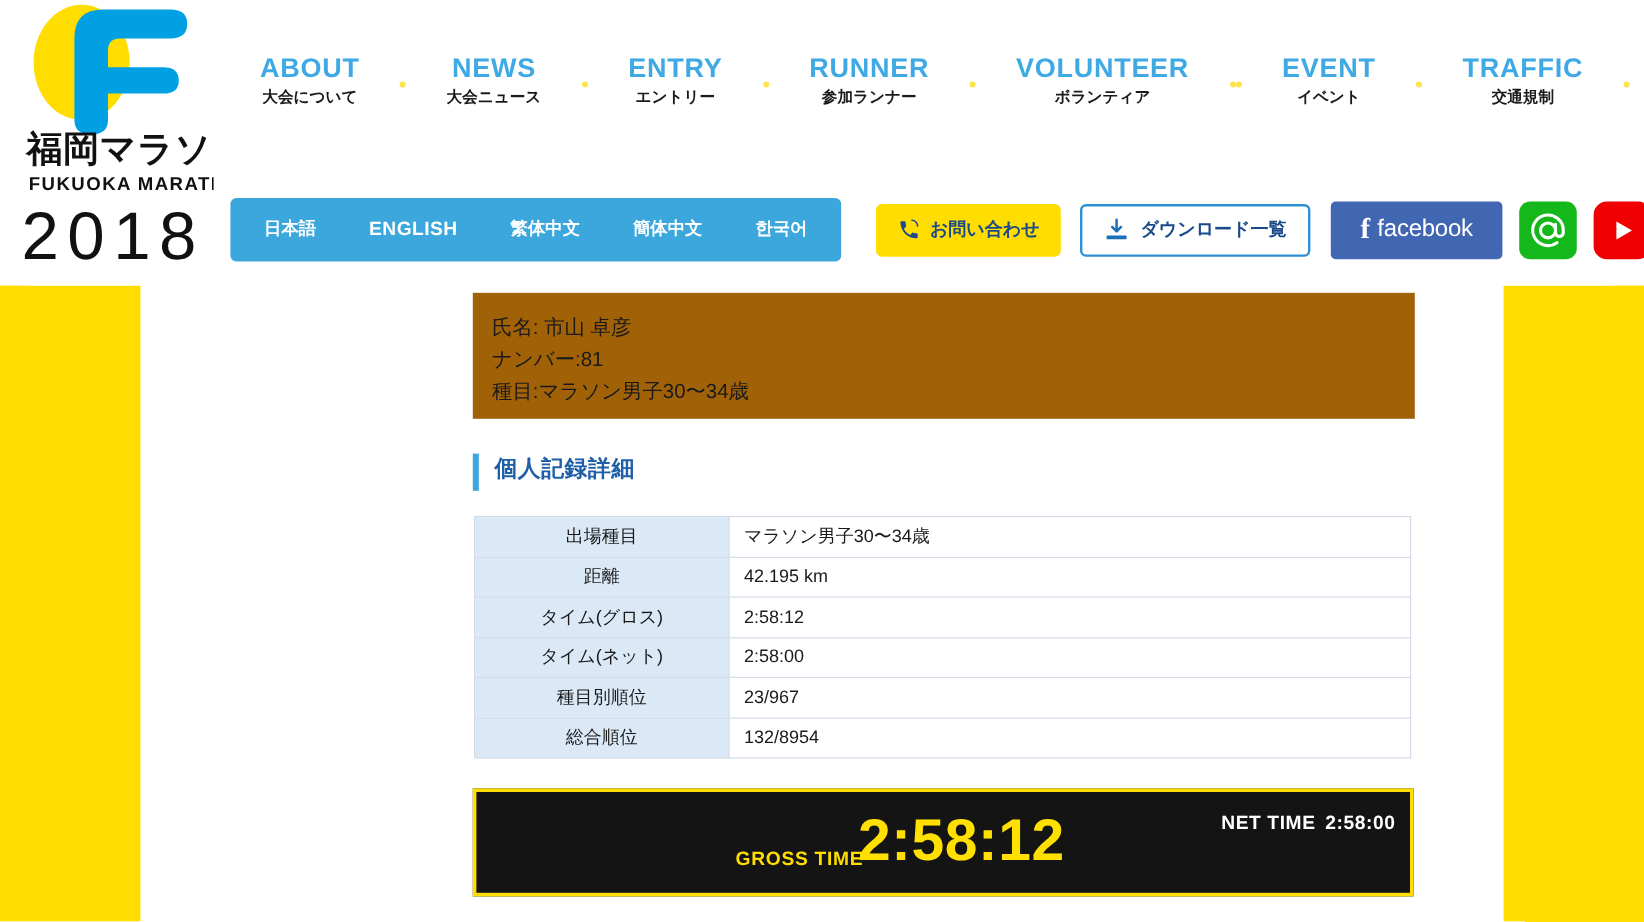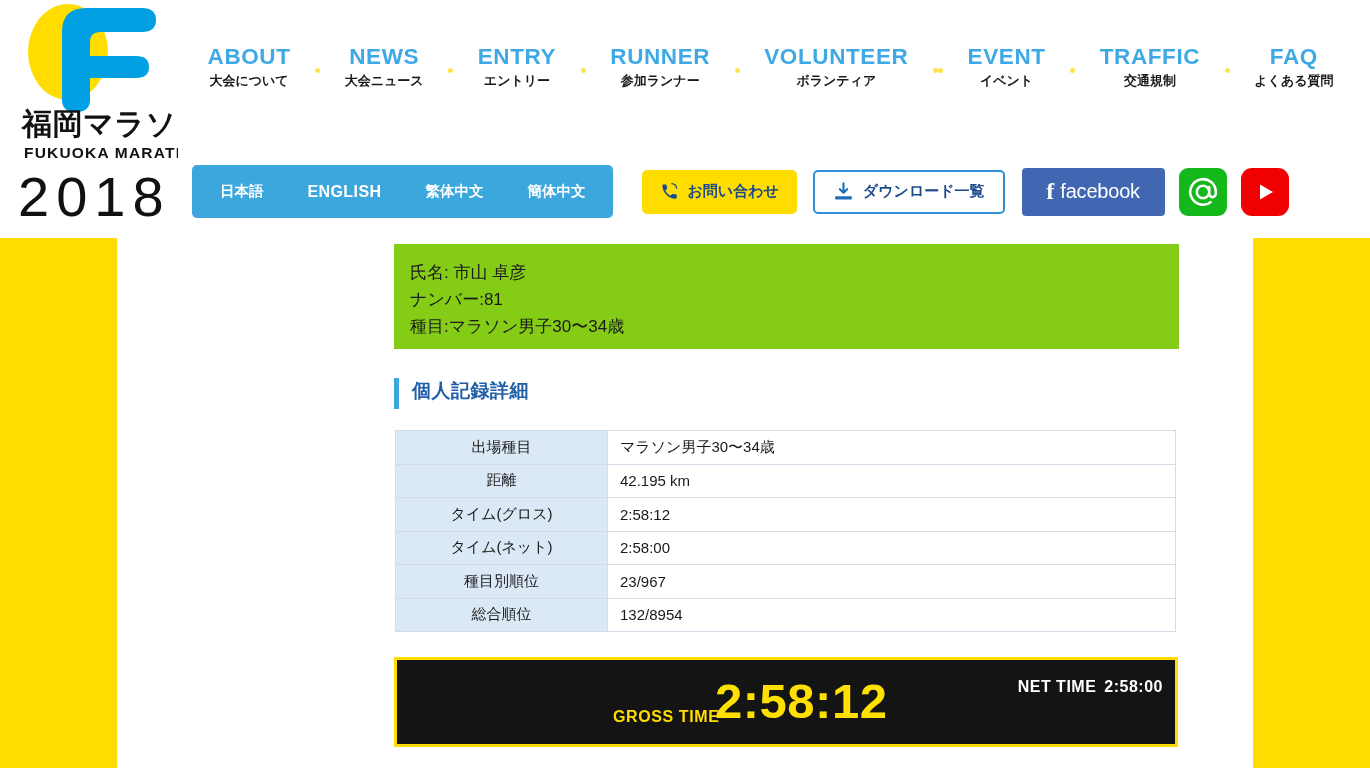--- a/index.html
+++ b/index.html
@@ -204,21 +204,21 @@
     left: 0; top: 238px;
     width: 1370px;
     height: 530px;
   }
 
   .runner-box {
     position: absolute;
     left: 394px; top: 6px;
     width: 785px;
     height: 105px;
-    background: #84cc16;
+    background: #a16207;
     padding: 15px 16px 0 16px;
   }
   .runner-box .line {
     color: #1a1a1a;
     font-size: 17px;
     line-height: 27px;
     white-space: nowrap;
   }
 
   .section-title {
@@ -357,33 +357,30 @@
       <div class="nav-item">
         <span class="nav-en">EVENT</span>
         <span class="nav-ja">イベント</span>
       </div>
       <span class="nav-dot"></span>
       <div class="nav-item">
         <span class="nav-en">TRAFFIC</span>
         <span class="nav-ja">交通規制</span>
       </div>
       <span class="nav-dot"></span>
-      <div class="nav-item">
-        <span class="nav-en">FAQ</span>
-        <span class="nav-ja">よくある質問</span>
-      </div>
     </nav>
 
     <div class="utilrow">
 
       <div class="langbar">
         <span class="lang-item">日本語</span>
         <span class="lang-item en">ENGLISH</span>
         <span class="lang-item">繁体中文</span>
         <span class="lang-item">簡体中文</span>
+        <span class="lang-item">한국어</span>
       </div>
 
       <div class="btn-contact">
         <svg width="19" height="19" viewBox="0 0 24 24">
           <path d="M6.6 10.8c1.4 2.8 3.8 5.2 6.6 6.6l2.2-2.2c.3-.3.7-.4 1-.2 1.2.4 2.4.6 3.7.6.6 0 1 .4 1 1V20c0 .6-.4 1-1 1C10.6 21 3 13.4 3 4c0-.6.4-1 1-1h3.4c.6 0 1 .4 1 1 0 1.3.2 2.5.6 3.7.1.3 0 .7-.2 1l-2.2 2.1z" fill="#1a4a8a"></path>
           <path d="M15 2c3.3 0 6 2.7 6 6" stroke="#1a4a8a" stroke-width="1.6" fill="none" stroke-linecap="round"></path>
         </svg>
         <span class="txt">お問い合わせ</span>
       </div>
 

